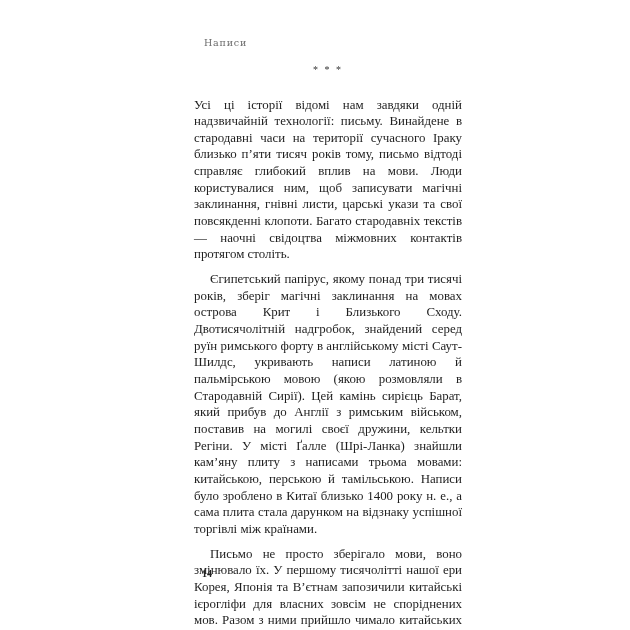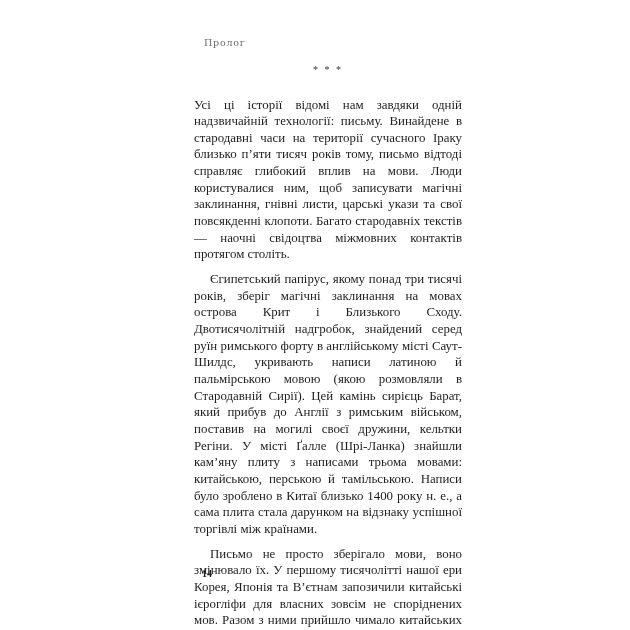--- a/index.html
+++ b/index.html
@@ -33,21 +33,21 @@
     .folio {
       position: absolute; left: 202px; top: 568px;
       font-family: "Liberation Serif", serif;
       font-weight: bold; font-size: 10px; color: #222;
     }
   </style>
 </head>
 <body>
 
 <div class="page">
-  <div class="running-head">Пролог</div>
+  <div class="running-head">Написи</div>
   <div class="section-break">* * *</div>
 
   <div class="body-text">
     <p>Усі ці історії відомі нам завдяки одній надзвичайній технології: письму. Винайдене в стародавні часи на території сучасного Іраку близько п’яти тисяч років тому, письмо відтоді справляє глибокий вплив на мови. Люди користувалися ним, щоб записувати магічні заклинання, гнівні листи, царські укази та свої повсякденні клопоти. Багато стародавніх текстів — наочні свідоцтва міжмовних контактів протягом століть.</p>
     <p class="indent">Єгипетський папірус, якому понад три тисячі років, зберіг магічні заклинання на мовах острова Крит і Близького Сходу. Двотисячолітній надгробок, знайдений серед руїн римського форту в англійському місті Саут-Шилдс, укривають написи латиною й пальмірською мовою (якою розмовляли в Стародавній Сирії). Цей камінь сирієць Барат, який прибув до Англії з римським військом, поставив на могилі своєї дружини, кельтки Регіни. У місті Ґалле (Шрі-Ланка) знайшли кам’яну плиту з написами трьома мовами: китайською, перською й тамільською. Написи було зроблено в Китаї близько 1400 року н. е., а сама плита стала дарунком на відзнаку успішної торгівлі між країнами.</p>
     <p class="indent"><span>Письмо не просто зберігало мови, воно змінювало їх. У першому тисячолітті нашої ери Корея, Японія та В’єтнам запозичили китайські ієрогліфи для власних зовсім не споріднених мов. Разом з ними прийшло чимало китайських запозичених слів. Вони залишилися в ужитку навіть тоді, коли Корея, Японія та В’єтнам відійшли від китайської писемності, модифікували ієрогліфи й створили власні системи письма — або ж, у випадку в’єтнамської мови, перейшли на латинську абетку</span></p>
 
   </div>
 
   <div class="folio">14</div>

